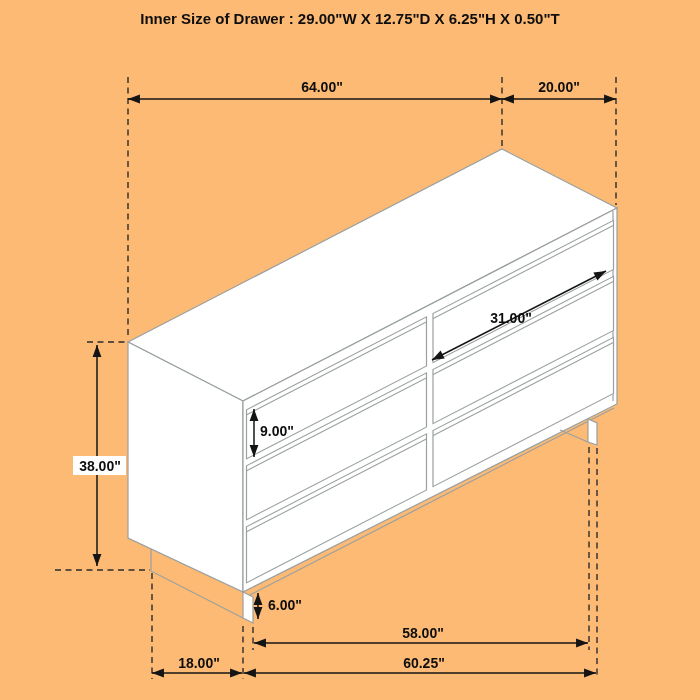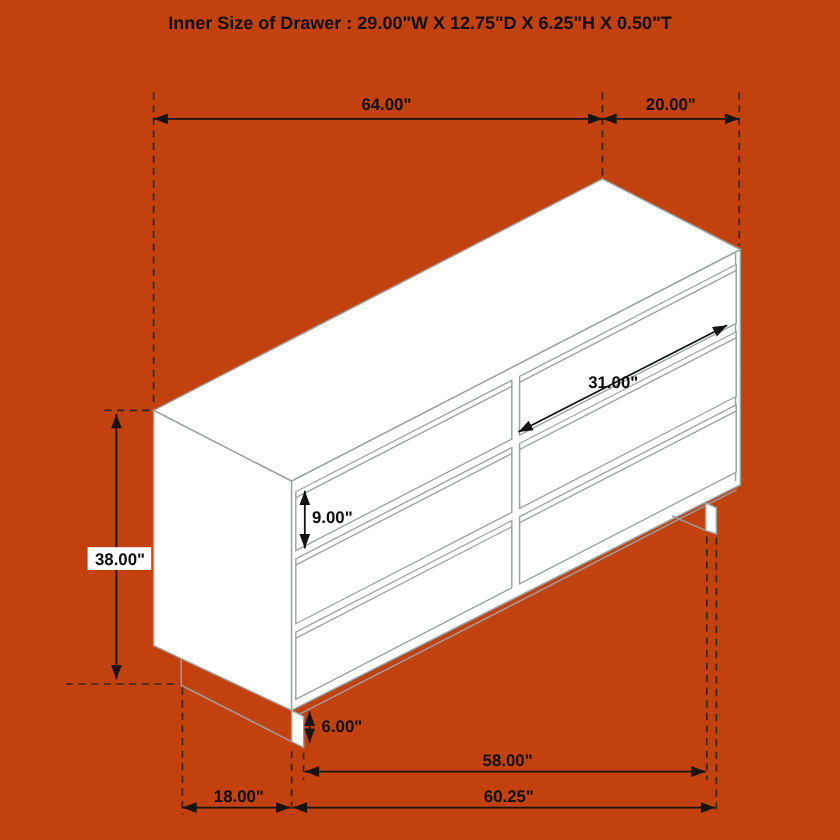--- a/index.html
+++ b/index.html
@@ -1,16 +1,16 @@
 <!DOCTYPE html>
 <html><head>
 <meta charset="utf-8">
 <style>
   html,body{margin:0;padding:0;background:#ffffff;}
-  .page{width:700px;height:700px;position:relative;background:#c2410c;overflow:hidden;
+  .page{width:700px;height:700px;position:relative;background:#fdba74;overflow:hidden;
         font-family:"Liberation Sans", sans-serif;}
   svg{display:block;}
   text{font-family:"Liberation Sans", sans-serif;font-weight:bold;fill:#0e0e0e;}
   .title-text{font-size:15px;}
   .dim-text{font-size:14px;}
   .furn{stroke:#9aa0a0;stroke-width:1.2;fill:none;}
   .furn-face{stroke:#9aa0a0;stroke-width:1.2;fill:#ffffff;}
   .dimline{stroke:#141414;stroke-width:1.5;fill:none;}
   .extline{stroke:#2b2b2b;stroke-width:1.4;fill:none;stroke-dasharray:6 4.5;}
 </style>

